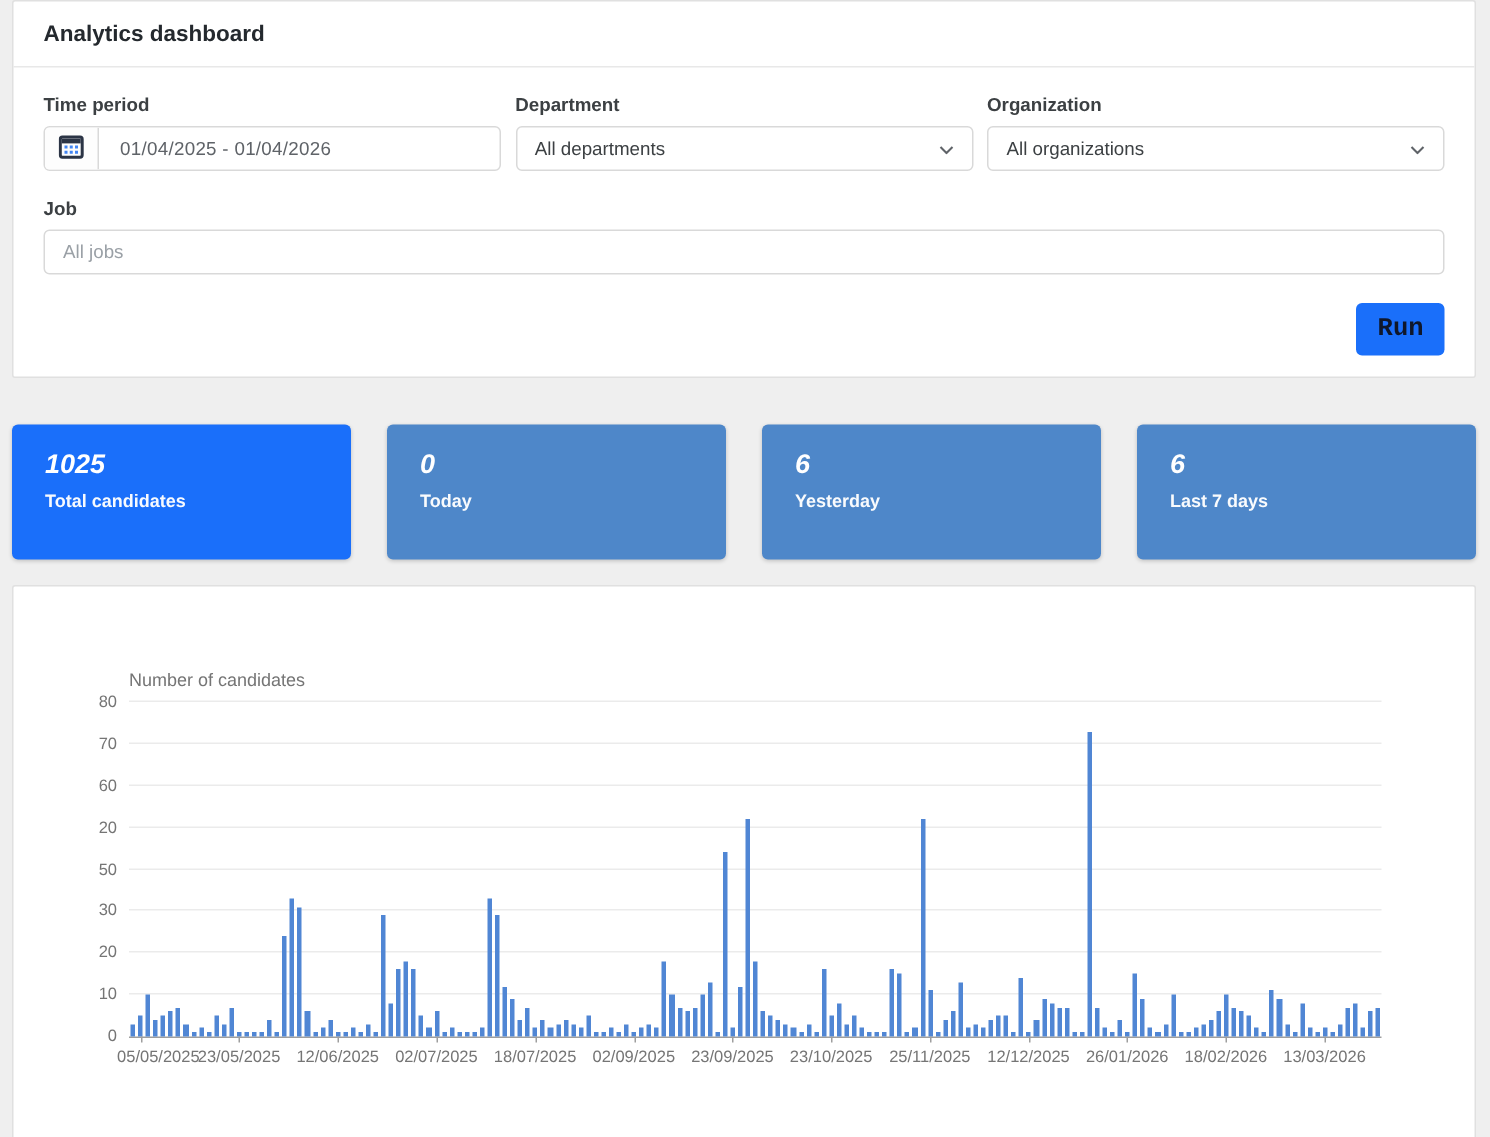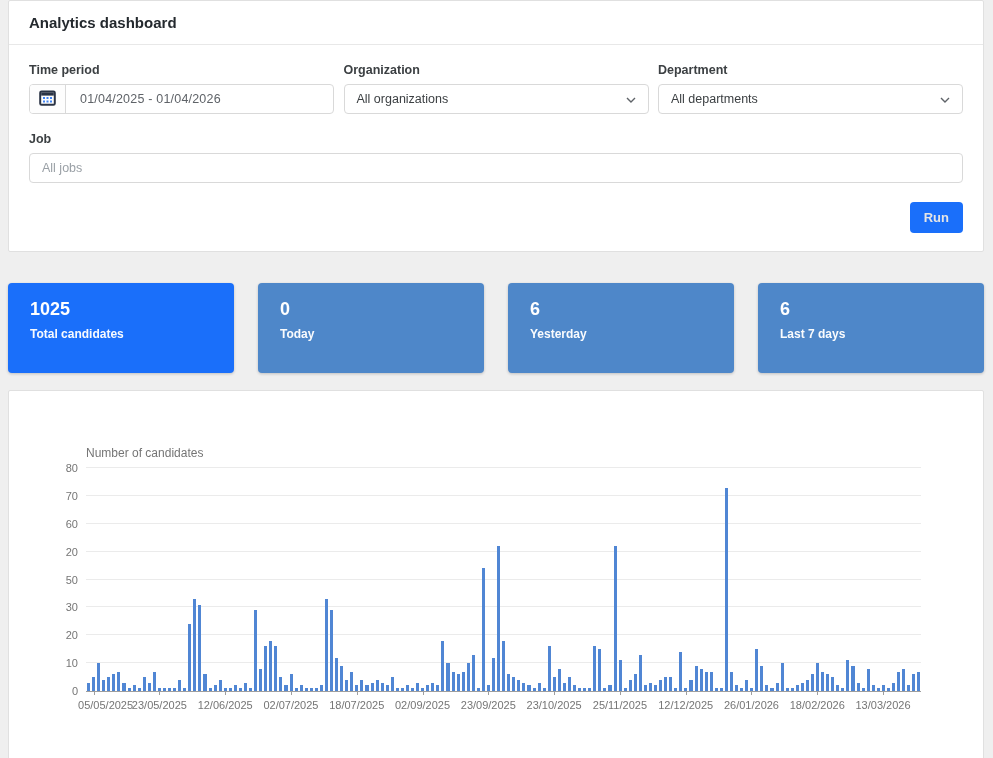--- a/index.html
+++ b/index.html
@@ -60,38 +60,38 @@
     padding: 0 12px;
     font-size: 12.5px; color: #3c4043;
     font-family: "Liberation Sans", sans-serif;
     outline: none;
   }
   .job-input::placeholder { color: #9aa0a6; }
   .run-row { display: flex; justify-content: flex-end; margin-top: 19px; }
   .run-btn {
     border: none; border-radius: 4px;
     padding: 8px 14px;
-    font-size: 13px; font-weight: 700; color: #e5e5e5;
-    font-family: Liberation Sans, sans-serif;
+    font-size: 17px; font-weight: 700; color: #0f172a;
+    font-family: Liberation Mono, monospace;
     cursor: pointer;
   }
   
   .stats-row {
     position: absolute; left: 8px; right: 9px; top: 283px;
     display: flex; gap: 24px;
   }
   .stat-card {
     flex: 1; height: 90px;
     border-radius: 4px;
     padding: 16px 22px;
     color: #fff;
     box-shadow: 0 1px 3px rgba(0,0,0,.2);
     cursor: pointer;
   }
-  .stat-value { font-size: 18px; font-weight: 700; }
+  .stat-value { font-size: 18px; font-weight: 700; font-style: italic; }
   .stat-label { font-size: 12px; font-weight: 700; margin-top: 7px; opacity: .97; }
   
   .chart-card { left: 8px; top: 390px; right: 9px; height: 380px; }
   .legend-row {
     position: absolute; left: 0; right: 0; top: 28px;
     display: flex; align-items: center; justify-content: center; gap: 14px;
   }
   .legend-swatch { width: 26px; height: 5px; border-radius: 3px; }
   .legend-text { font-size: 12.5px; color: #3c4043; }
   .y-title {
@@ -151,35 +151,35 @@
                 <rect x="7.5" y="11.5" width="2" height="2" fill="#4285f4"></rect>
                 <rect x="11" y="11.5" width="2" height="2" fill="#4285f4"></rect>
               </svg>
             </span>
           </span>
           <span class="date-text">01/04/2025 - 01/04/2026</span>
         </div>
       </div>
 
       <div class="filter-col">
-        <div class="filter-label">Organization</div>
+        <div class="filter-label">Department</div>
         <div class="select-box">
-          <span>All organizations</span>
+          <span>All departments</span>
           <span>
             <svg width="10" height="6" viewBox="0 0 10 6">
                 <path d="M1 1 L5 5 L9 1" stroke="#5f6368" stroke-width="1.4" fill="none"></path>
               </svg>
           </span>
         </div>
       </div>
 
       <div class="filter-col">
-        <div class="filter-label">Department</div>
+        <div class="filter-label">Organization</div>
         <div class="select-box">
-          <span>All departments</span>
+          <span>All organizations</span>
           <span>
             <svg width="10" height="6" viewBox="0 0 10 6">
                 <path d="M1 1 L5 5 L9 1" stroke="#5f6368" stroke-width="1.4" fill="none"></path>
               </svg>
           </span>
         </div>
       </div>
     </div>
 
     <div>

